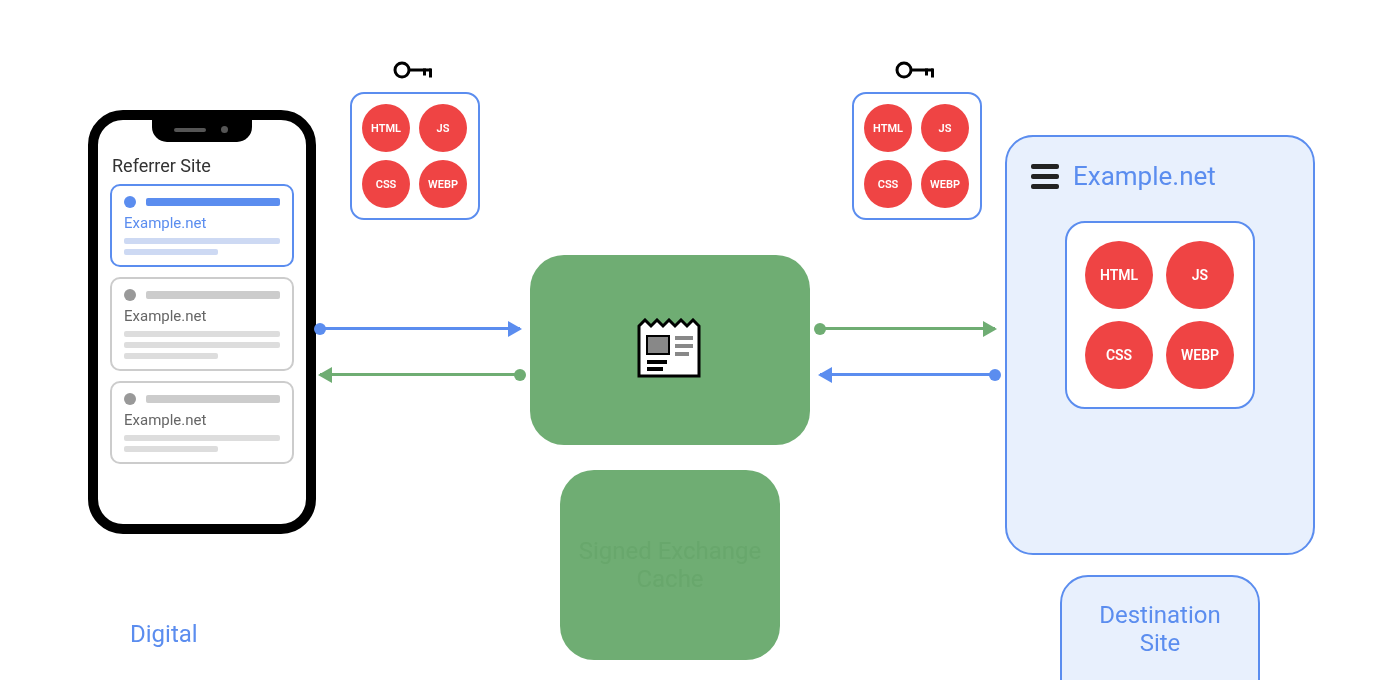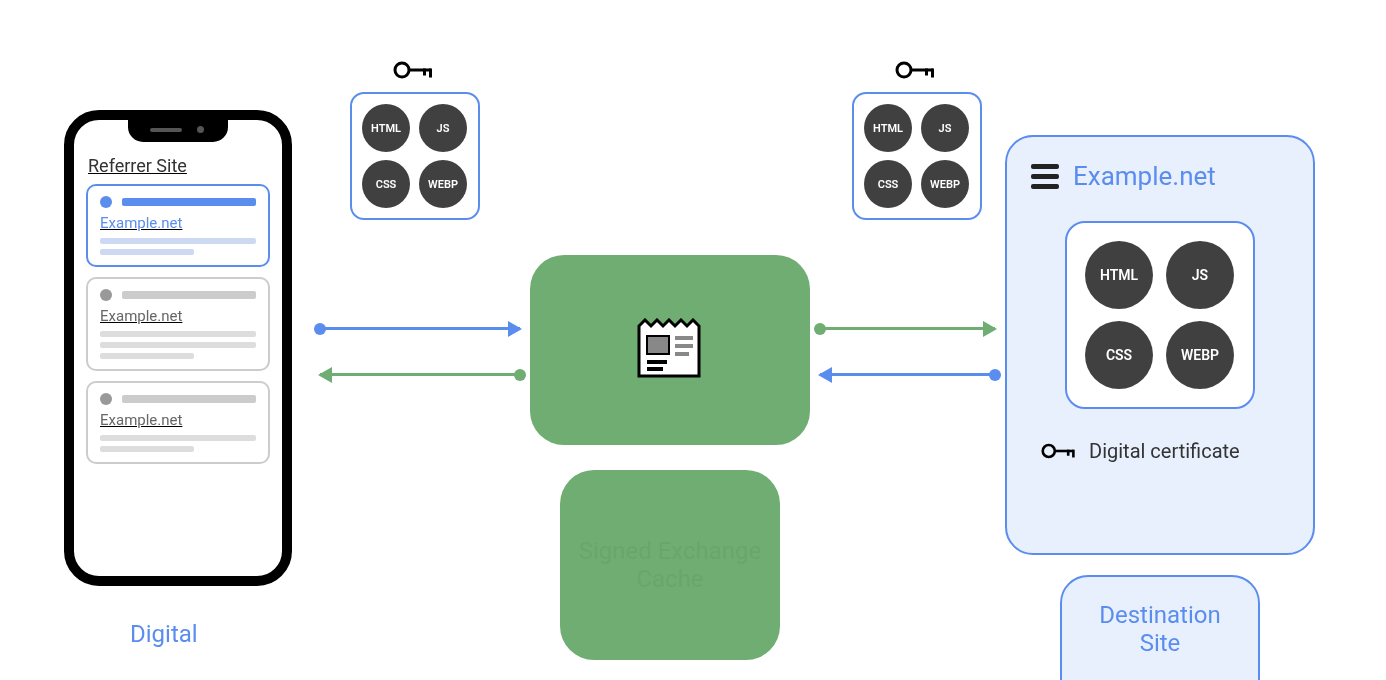--- a/index.html
+++ b/index.html
@@ -1,19 +1,19 @@
 <!DOCTYPE html>
 <html><head>
 <meta charset="utf-8">
 <style>
 * { box-sizing: border-box; margin: 0; padding: 0; }
 body { font-family: -apple-system, BlinkMacSystemFont, 'Segoe UI', Roboto, Arial, sans-serif; background: #fff; width: 1386px; height: 680px; position: relative; }
 
 
-.phone { position: absolute; left: 64px; top: 110px; width: 228px; height: 476px; background: #fff; border: 10px solid #000; border-radius: 35px; text-decoration: underline; }
+.phone { position: absolute; left: 88px; top: 110px; width: 228px; height: 424px; background: #fff; border: 10px solid #000; border-radius: 35px; }
 .notch { position: absolute; top: -2px; left: 50%; transform: translateX(-50%); width: 100px; height: 24px; background: #000; border-radius: 0 0 15px 15px; }
 .notch::before { content: ''; position: absolute; left: 22px; top: 10px; width: 32px; height: 4px; background: #555; border-radius: 2px; }
 .notch::after { content: ''; position: absolute; right: 24px; top: 8px; width: 7px; height: 7px; background: #555; border-radius: 50%; }
 .phone-content { padding: 35px 12px 12px; }
 .referrer-title { font-size: 18px; color: #333; margin-bottom: 8px; padding-left: 2px; }
 
 .card { border: 2px solid #ccc; border-radius: 10px; padding: 10px 12px; margin-bottom: 10px; background: #fff; }
 .card.selected { border-color: #5B8DEF; }
 .card-header { display: flex; align-items: center; gap: 10px; margin-bottom: 6px; }
 .card-dot { width: 12px; height: 12px; border-radius: 50%; background: #999; }
@@ -29,21 +29,21 @@
 
 .label { position: absolute; font-size: 24px; text-align: center; }
 .label.browser { left: 130px; top: 620px; color: #5B8DEF; }
 .label.cache { left: 560px; top: 470px; color: #68A76C; width: 220px; }
 .label.dest { left: 1060px; top: 575px; color: #5B8DEF; width: 200px; }
 
 
 .assets { position: absolute; width: 130px; }
 .key-icon { margin: 0 auto 12px; width: 44px; height: 20px; display: block; }
 .asset-box { border: 2px solid #5B8DEF; border-radius: 14px; padding: 10px; display: grid; grid-template-columns: 1fr 1fr; gap: 8px; background: #fff; }
-.asset-chip { width: 48px; height: 48px; border-radius: 50%; background: #404040; display: flex; align-items: center; justify-content: center; color: #fff; font-size: 11px; font-weight: 600; }
+.asset-chip { width: 48px; height: 48px; border-radius: 50%; background: #ef4444; display: flex; align-items: center; justify-content: center; color: #fff; font-size: 11px; font-weight: 600; }
 
 .assets.a1 { left: 350px; top: 60px; }
 .assets.a2 { left: 852px; top: 60px; }
 
 
 .cache { position: absolute; left: 530px; top: 255px; width: 280px; height: 190px; background: #6FAD73; border-radius: 34px; display: flex; align-items: center; justify-content: center; }
 .news-icon { width: 70px; height: 64px; }
 
 
 .dest { position: absolute; left: 1005px; top: 135px; width: 310px; height: 420px; background: #E8F0FD; border: 2px solid #5B8DEF; border-radius: 28px; padding: 24px; }
@@ -177,28 +177,19 @@
         <span></span>
       </div>
     <div class="dest-title">Example.net</div>
   </div>
   <div class="asset-box">
     <div class="asset-chip">HTML</div>
     <div class="asset-chip">JS</div>
     <div class="asset-chip">CSS</div>
     <div class="asset-chip">WEBP</div>
   </div>
-  <div class="cert-row">
-    <svg width="38" height="18" viewBox="0 0 44 20">
-        <circle cx="9" cy="10" r="7" fill="none" stroke="#000" stroke-width="3"></circle>
-        <rect x="16" y="8.5" width="22" height="3" fill="#000"></rect>
-        <rect x="30" y="8.5" width="3" height="7" fill="#000"></rect>
-        <rect x="36" y="8.5" width="3" height="9" fill="#000"></rect>
-      </svg>
-    <div class="cert-text">Digital certificate</div>
-  </div>
 </div>
 <div class="label dest">Destination Site</div>
 
 <div class="arrow blue right ar1"></div>
 <div class="arrow green left ar2"></div>
 <div class="arrow green right ar3"></div>
 <div class="arrow blue left ar4"></div>
 
 </body></html>

